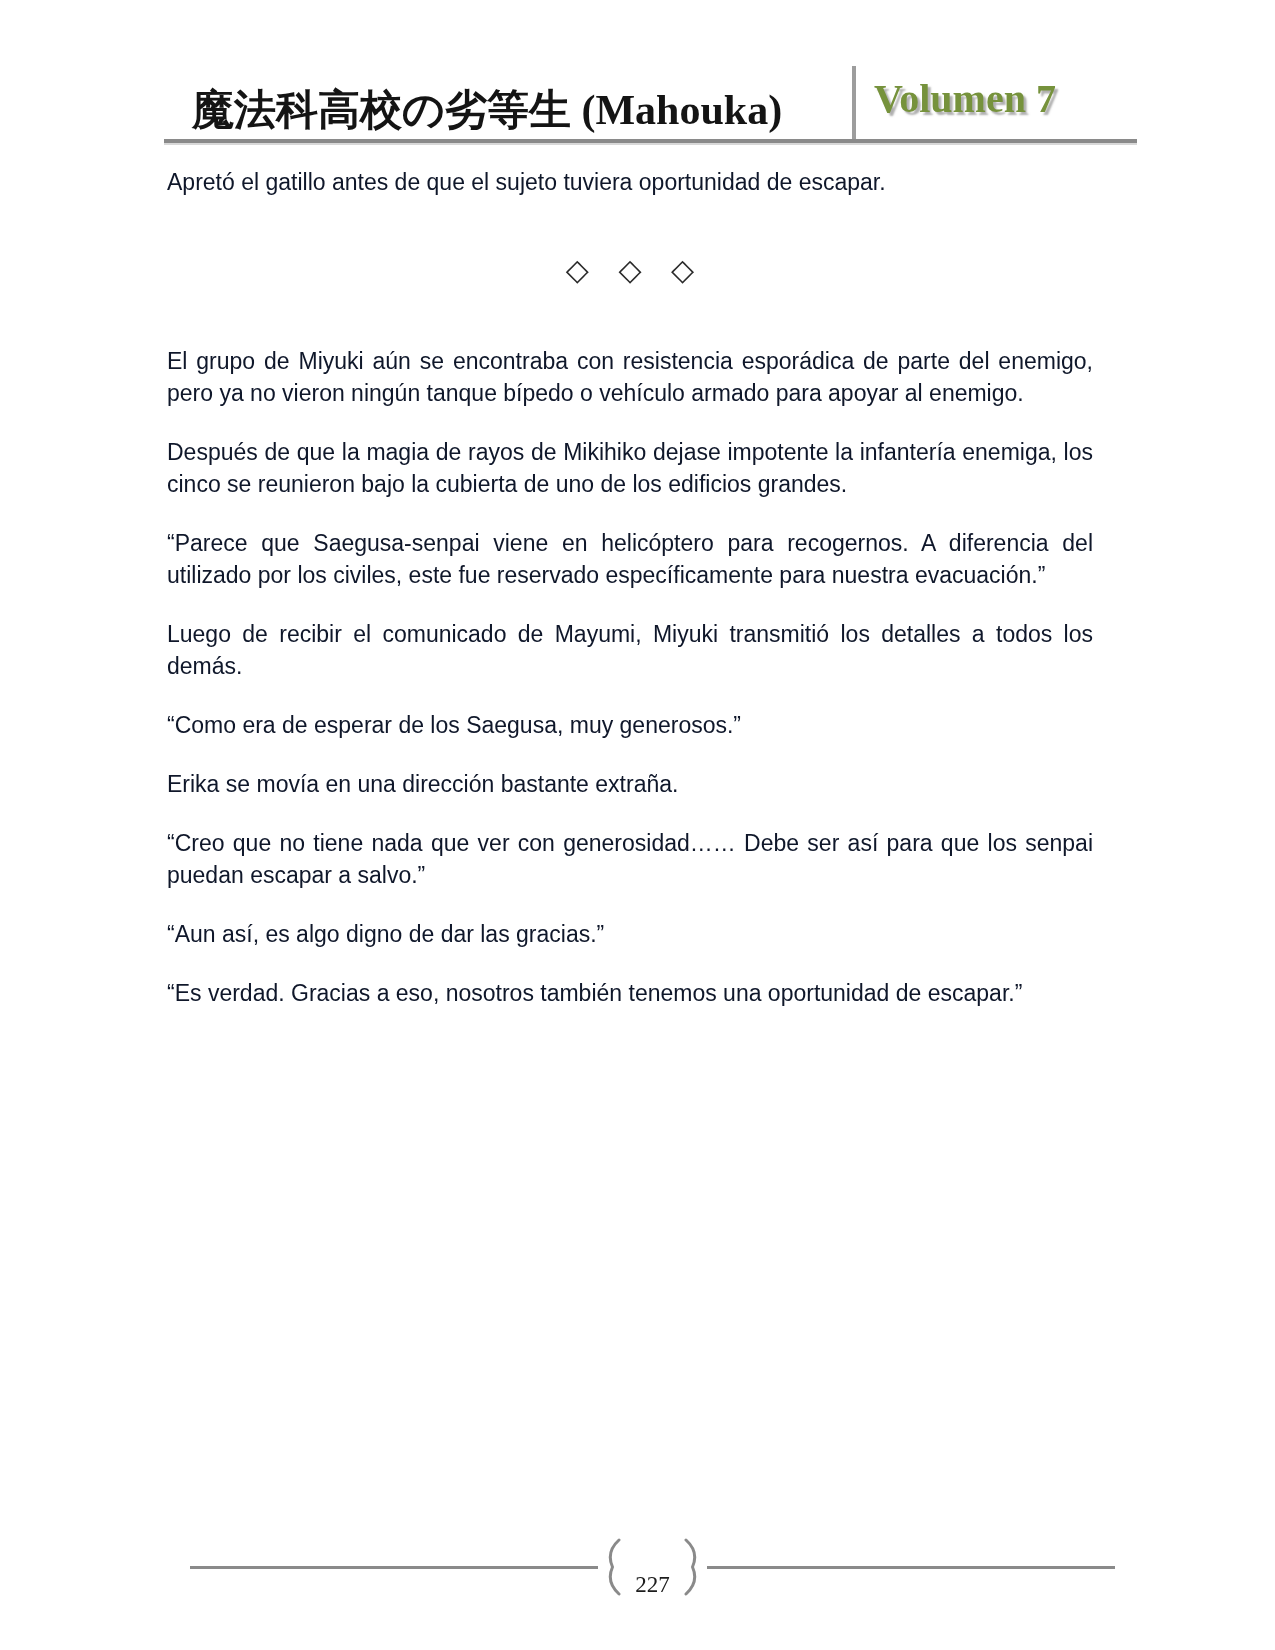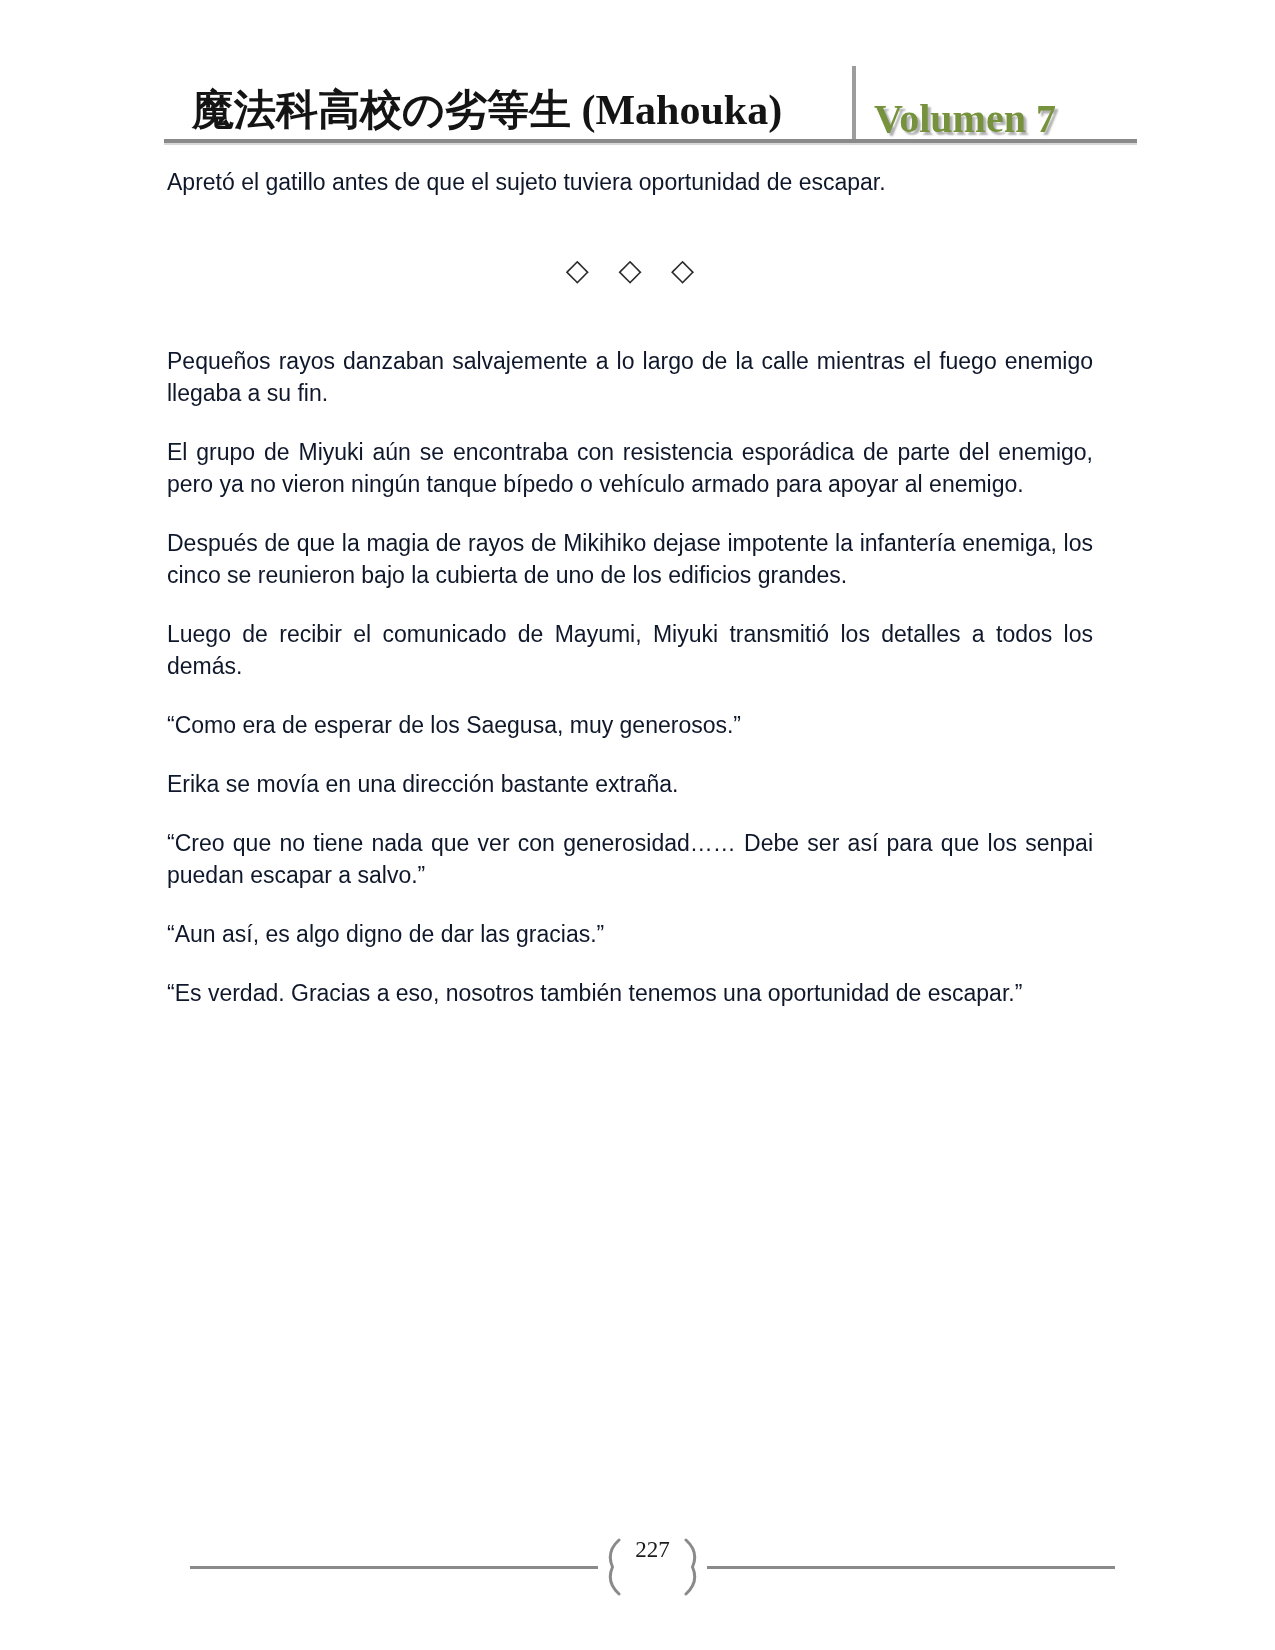--- a/index.html
+++ b/index.html
@@ -43,21 +43,20 @@
   .volume-label {
     position: absolute;
     left: 874px;
     top: 76px;
     font-family: "Liberation Serif", "DejaVu Serif", serif;
     font-weight: bold;
     font-size: 40px;
     line-height: 46px;
     white-space: nowrap;
     text-shadow: 3px 3px 2px rgba(110,110,110,0.55);
-    margin-top: 20px;
   }
   .header-rule {
     position: absolute;
     left: 164px;
     top: 139px;
     width: 973px;
     height: 4px;
     background: #8a8a8a;
     box-shadow: 0 2px 0 #d8d8d8;
   }
@@ -97,21 +96,21 @@
     display: flex;
     align-items: center;
   }
   .footer-line {
     flex: 1;
     height: 3px;
     background: #8a8a8a;
   }
   .page-number-group {
     display: flex;
-    align-items: flex-start;
+    align-items: flex-end;
     margin: 0 6px;
   }
   .bracket {
     display: block;
   }
   .page-number {
     font-family: "Liberation Serif", "DejaVu Serif", serif;
     font-size: 23px;
     color: #1c1c1c;
     margin: 0 14px;
@@ -127,23 +126,23 @@
     <div class="header-title">魔法科高校の劣等生 (Mahouka)</div>
     <div class="header-divider"></div>
     <div class="volume-label" style="color: rgb(118, 146, 60);">Volumen 7</div>
     <div class="header-rule"></div>
   </div>
 
   <main class="content">
     <div>
         <p class="body-paragraph">Apretó el gatillo antes de que el sujeto tuviera oportunidad de escapar.</p>
         <p class="section-separator">◇ ◇ ◇</p>
-        <p class="body-paragraph">Pequeños rayos danzaban salvajemente a lo largo de la calle mientras el fuego enemigo llegaba a su fin.</p>
         <p class="body-paragraph">El grupo de Miyuki aún se encontraba con resistencia esporádica de parte del enemigo, pero ya no vieron ningún tanque bípedo o vehículo armado para apoyar al enemigo.</p>
         <p class="body-paragraph">Después de que la magia de rayos de Mikihiko dejase impotente la infantería enemiga, los cinco se reunieron bajo la cubierta de uno de los edificios grandes.</p>
+        <p class="body-paragraph">“Parece que Saegusa-senpai viene en helicóptero para recogernos. A diferencia del utilizado por los civiles, este fue reservado específicamente para nuestra evacuación.”</p>
         <p class="body-paragraph">Luego de recibir el comunicado de Mayumi, Miyuki transmitió los detalles a todos los demás.</p>
         <p class="body-paragraph">“Como era de esperar de los Saegusa, muy generosos.”</p>
         <p class="body-paragraph">Erika se movía en una dirección bastante extraña.</p>
         <p class="body-paragraph">“Creo que no tiene nada que ver con generosidad…… Debe ser así para que los senpai puedan escapar a salvo.”</p>
         <p class="body-paragraph">“Aun así, es algo digno de dar las gracias.”</p>
         <p class="body-paragraph">“Es verdad. Gracias a eso, nosotros también tenemos una oportunidad de escapar.”</p>
       </div>
   </main>
 
   <div class="footer">

